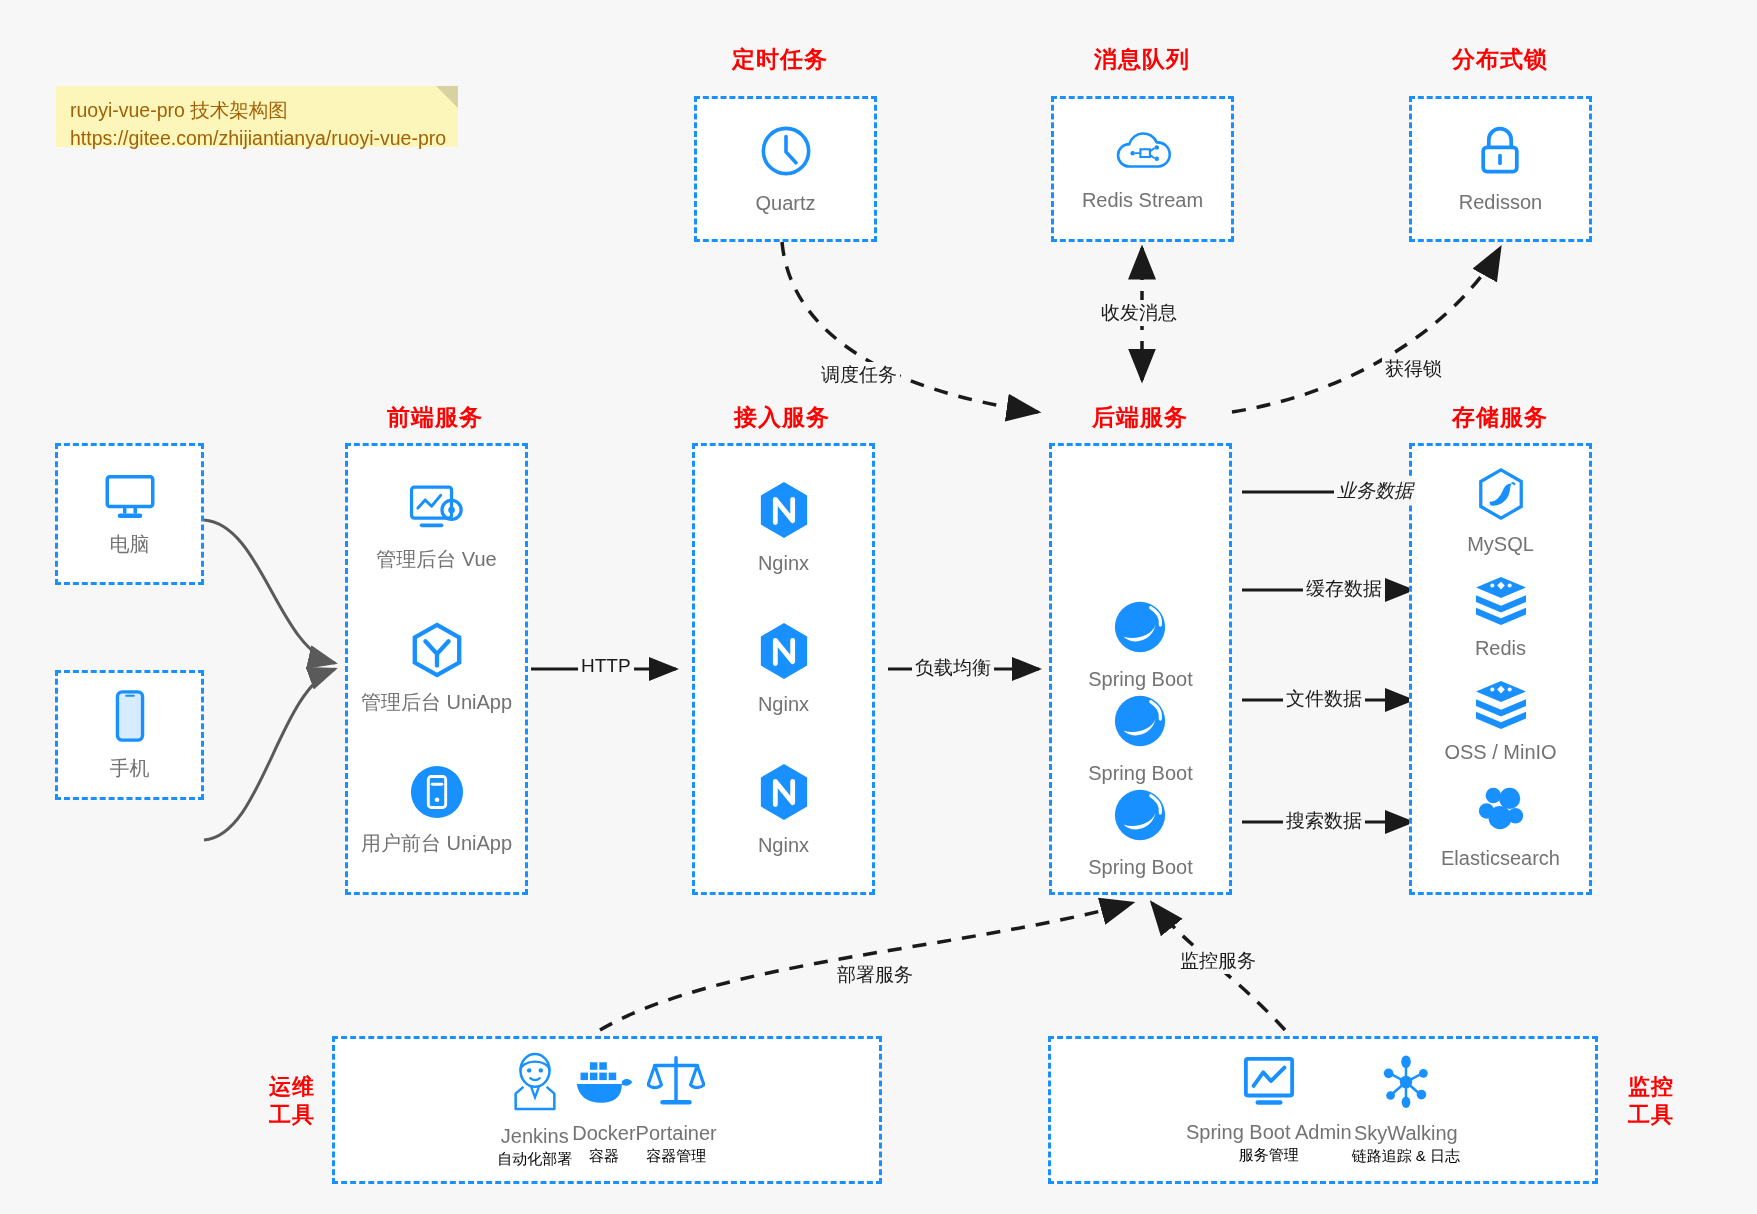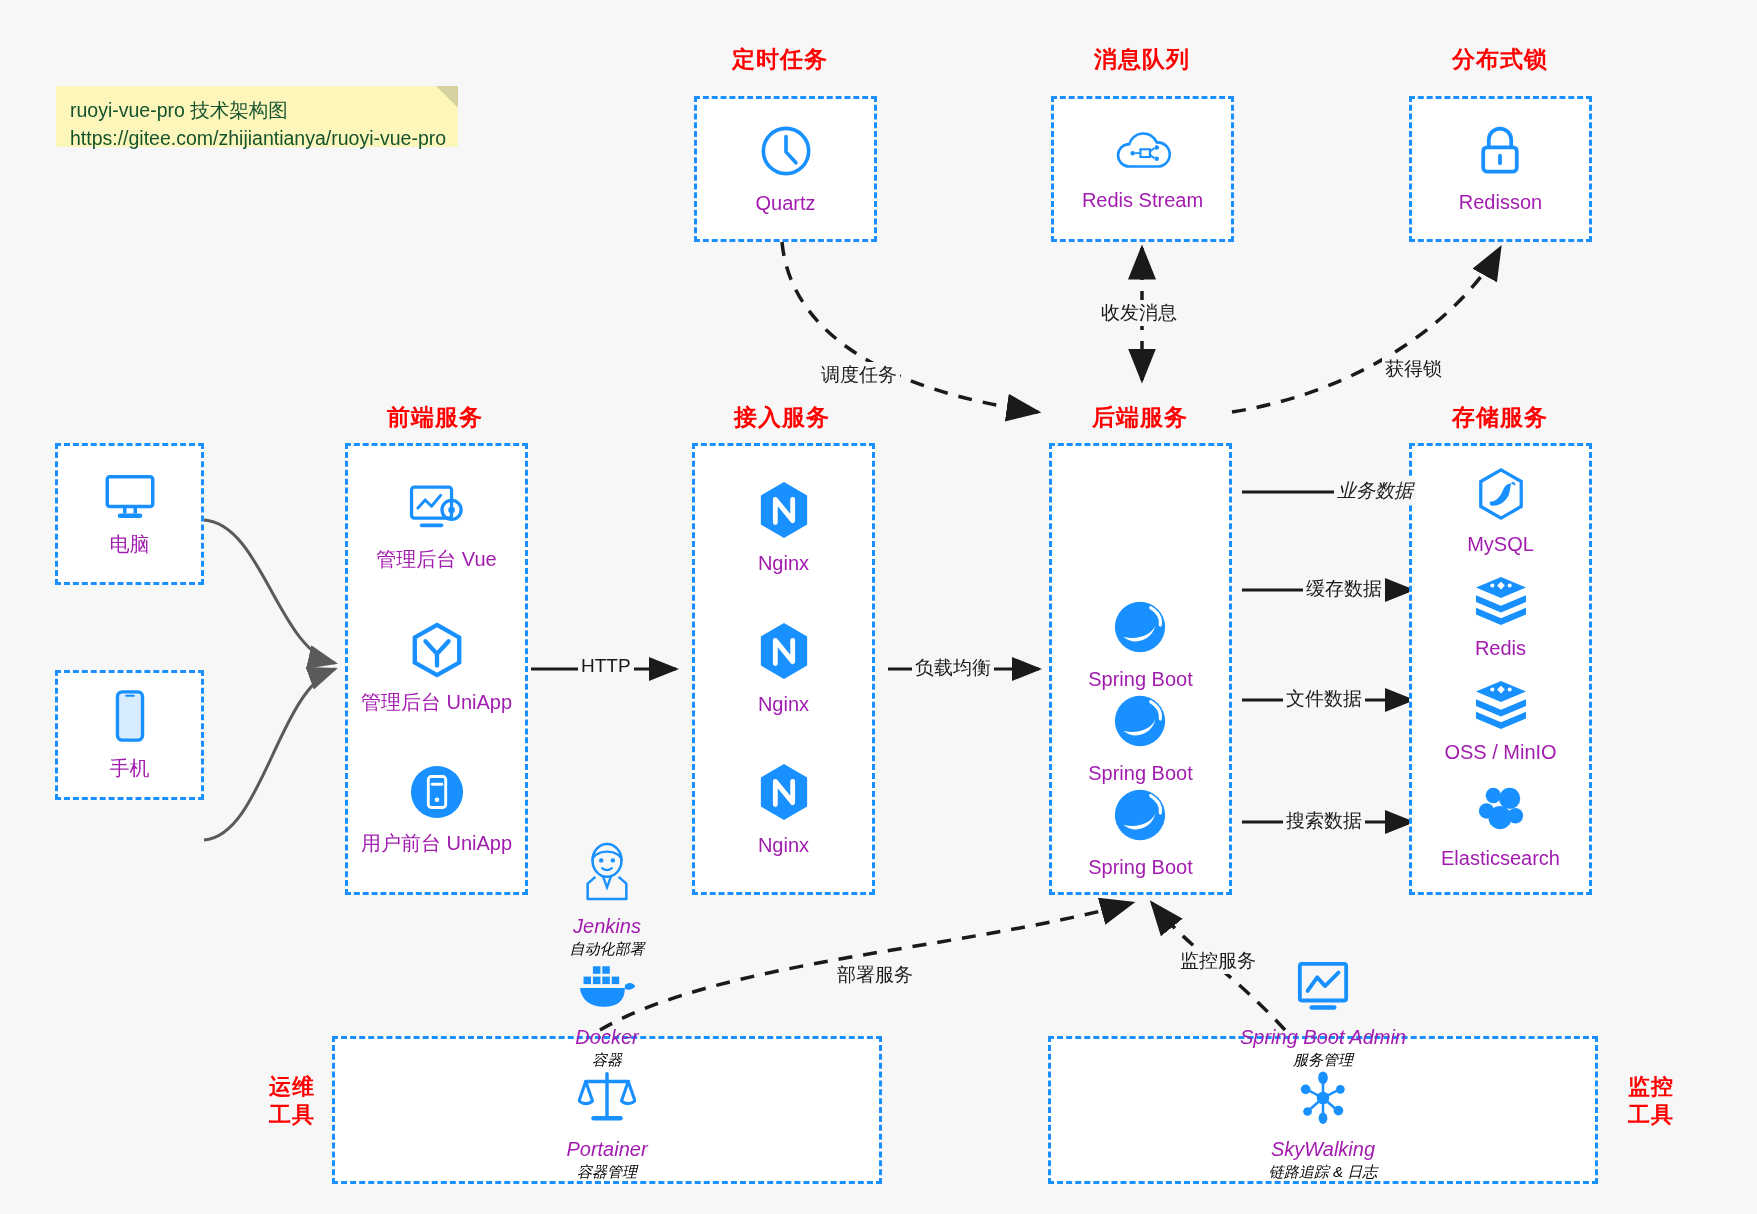--- a/index.html
+++ b/index.html
@@ -48,21 +48,21 @@
     font-family: Liberation Mono, monospace;
   }
   .item {
     display: flex;
     flex-direction: column;
     align-items: center;
     justify-content: flex-start;
   }
   .item .cap {
     font-size: 20px;
-    color: #a21caf;
+    color: #737373;
     margin-top: 6px;
     text-align: center;
     white-space: nowrap;
     line-height: 1.3;
   }
   .item .cap2 {
     font-size: 15px;
     color: #000000;
     text-align: center;
     white-space: nowrap;
@@ -80,34 +80,34 @@
   }
   
   #note {
     position: absolute;
     left: 56px; top: 86px;
     width: 402px; height: 61px;
     background: #fdf6ba;
     z-index: 4;
     padding: 10px 14px 0 14px;
     font-size: 19.5px;
-    color: #14532d;
+    color: #a16207;
     line-height: 1.45;
   }
   #note .corner {
     position: absolute;
     right: 0; top: 0;
     width: 0; height: 0;
     border-left: 22px solid transparent;
     border-top: 22px solid #d8d2a0;
   }
   #note .ln { white-space: nowrap; }
   
   .col { justify-content: space-around; padding: 12px 0; }
-  .row { flex-direction: column; justify-content: flex-end; align-items: center; font-style: italic; }
+  .row { flex-direction: row; justify-content: center; align-items: center; }
 </style>
 </head>
 <body>
 
 <div id="canvas">
 
   <svg class="edges" viewBox="0 0 1757 1214">
     <defs>
       <marker id="arrDark" markerWidth="10" markerHeight="8" refX="9" refY="4" orient="auto">
         <path d="M0,0 L10,4 L0,8 z" fill="#1a1a1a"></path>

